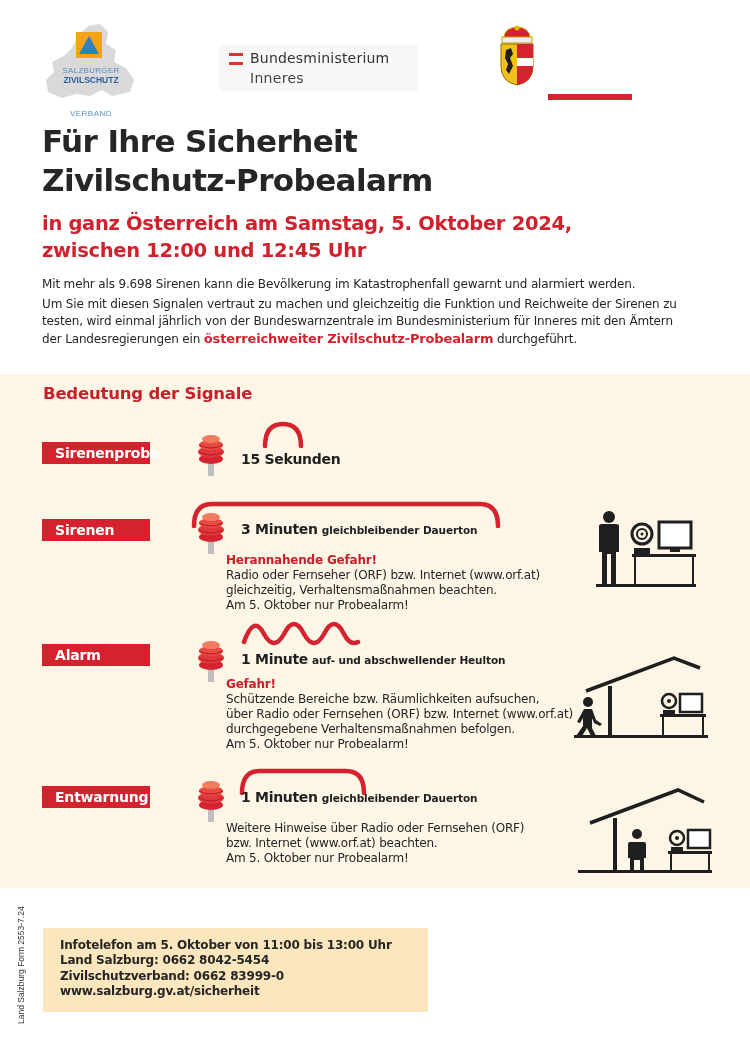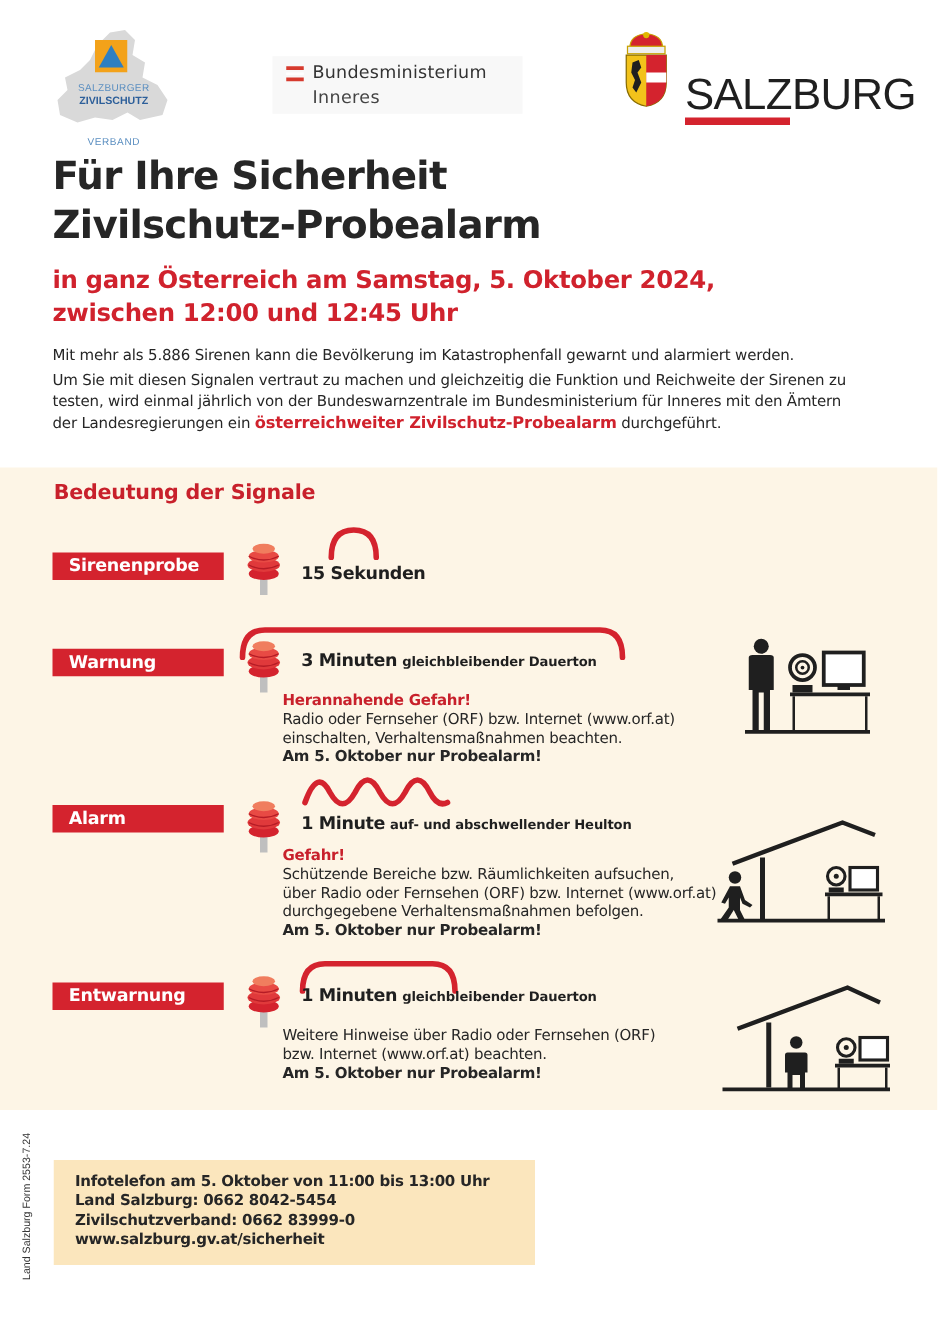--- a/index.html
+++ b/index.html
@@ -35,31 +35,31 @@
 
   .intro { left: 42px; width: 680px; font-size: 12px; line-height: 17px; color: #262626; letter-spacing: -0.15px; }
   .intro1 { top: 276px; }
   .intro2 { top: 296px; }
   .intro2 .hl { color: #d0222d; font-weight: bold; font-size: 13px; }
 
   
   .signals { left: 0; top: 374px; width: 750px; height: 514px; background: #fdf5e6; }
   .sec-title { left: 43px; top: 384px; font-size: 16.5px; font-weight: bold; color: #c8202b; letter-spacing: -0.2px; }
 
-  .label { left: 42px; width: 137px; height: 22px; background: #d4232e; color: #fff; font-weight: bold; font-size: 14px; line-height: 22px; padding-left: 13px; letter-spacing: -0.2px; }
+  .label { left: 42px; width: 108px; height: 22px; background: #d4232e; color: #fff; font-weight: bold; font-size: 14px; line-height: 22px; padding-left: 13px; letter-spacing: -0.2px; }
 
   .siren { width: 30px; height: 46px; }
 
   .dur { font-size: 14px; font-weight: bold; color: #1f1f1f; white-space: nowrap; letter-spacing: -0.3px; }
   .dur small { font-size: 10.5px; font-weight: bold; margin-left: 4px; letter-spacing: -0.1px; }
 
   .desc { left: 189px; font-size: 12px; line-height: 15px; color: #262626; letter-spacing: -0.2px; margin-left: 37px; }
   .desc .d-title { color: #c8202b; font-weight: bold; display: block; }
   .desc .d-body { display: block; white-space: pre-line; }
-  .desc .d-note { font-weight: bold; display: block; }
+  .desc .d-note { font-weight: normal; display: block; }
 
   .picto { width: 130px; height: 100px; }
 
   
   .side-note { left: 16px; top: 1024px; transform-origin: 0 0; transform: rotate(-90deg); font-size: 8.5px; color: #333; white-space: nowrap; font-family: "Liberation Sans", sans-serif; }
   .infobox { left: 43px; top: 928px; width: 385px; height: 84px; background: #fbe6bd; padding: 10px 0 0 17px; }
   .info-line { font-size: 12px; font-weight: bold; line-height: 15.3px; color: #262626; letter-spacing: -0.2px; white-space: nowrap; }
   .info-line.warn { color: #d0222d; }
 </style>
 </head>
@@ -91,34 +91,33 @@
 <div class="abs logo-ls">
   <svg class="ls-crest" viewBox="0 0 38 62">
     <path d="M6 14 Q6 4 19 3 Q32 4 32 14 Z" fill="#d4232e" stroke="#c8a200" stroke-width="1"></path>
     <circle cx="19" cy="4" r="2.5" fill="#e0b800"></circle>
     <rect x="4" y="13" width="30" height="6" fill="#eee" stroke="#c8a200" stroke-width="1"></rect>
     <path d="M3 20 H35 V42 Q35 58 19 61 Q3 58 3 42 Z" fill="#f2c21b" stroke="#8a6d00" stroke-width="1"></path>
     <path d="M19 20 H35 V42 Q35 58 19 61 Z" fill="#d4232e"></path>
     <rect x="19" y="34" width="16" height="8" fill="#ffffff"></rect>
     <path d="M8 26 L13 24 L15 30 L12 34 L15 42 L11 50 L8 46 L10 40 L7 34 Z" fill="#1f1f1f"></path>
   </svg>
-  <div class="ls-text ls-t2">SALZBURG</div>
   <div class="ls-bar"></div>
 </div>
 
 <div class="abs h1">
   <div>Für Ihre Sicherheit</div>
   <div>Zivilschutz-Probealarm</div>
 </div>
 <div class="abs h2">
   <div>in ganz Österreich am Samstag, 5. Oktober 2024,</div>
   <div>zwischen 12:00 und 12:45 Uhr</div>
 </div>
 
-<div class="abs intro intro1">Mit mehr als 5.886 Sirenen kann die Bevölkerung im Katastrophenfall gewarnt und alarmiert werden.</div>
+<div class="abs intro intro1">Mit mehr als 9.698 Sirenen kann die Bevölkerung im Katastrophenfall gewarnt und alarmiert werden.</div>
 <div class="abs intro intro2">
   <div>Um Sie mit diesen Signalen vertraut zu machen und gleichzeitig die Funktion und Reichweite der Sirenen zu</div>
   <div>testen, wird einmal jährlich von der Bundeswarnzentrale im Bundesministerium für Inneres mit den Ämtern</div>
   <div><span>der Landesregierungen ein </span><span class="hl">österreichweiter Zivilschutz-Probealarm</span><span> durchgeführt.</span></div>
 </div>
 
 <div class="abs signals"></div>
 <div class="abs sec-title">Bedeutung der Signale</div>
 
 <svg width="0" height="0" style="position:absolute">
@@ -137,32 +136,32 @@
 
 <div class="abs label" style="top:442px">Sirenenprobe</div>
 <svg class="abs siren" style="left:196px;top:432px" viewBox="0 0 30 46">
     <use href="#siren-g"></use>
   </svg>
 <svg class="abs" style="left:260px;top:420px;width:46px;height:28px" viewBox="0 0 46 28">
   <path d="M5 26 Q5 4 23 4 Q41 4 41 26" stroke="#d4232e" stroke-width="4.5" fill="none" stroke-linecap="round"></path>
 </svg>
 <div class="abs dur" style="left:241px;top:451px">15 Sekunden</div>
 
-<div class="abs label" style="top:519px">Warnung</div>
+<div class="abs label" style="top:519px">Sirenen</div>
 <svg class="abs" style="left:190px;top:494px;width:312px;height:34px" viewBox="0 0 312 34">
   <path d="M4 32 Q4 10 22 10 L290 10 Q308 10 308 32" stroke="#d4232e" stroke-width="4.5" fill="none" stroke-linecap="round"></path>
 </svg>
 <svg class="abs siren" style="left:196px;top:510px" viewBox="0 0 30 46">
     <use href="#siren-g"></use>
   </svg>
 <div class="abs dur" style="left:241px;top:521px"><span>3 Minuten</span><small>gleichbleibender Dauerton</small></div>
 <div class="abs desc" style="top:553px">
   <span class="d-title">Herannahende Gefahr!</span>
   <span class="d-body">Radio oder Fernseher (ORF) bzw. Internet (www.orf.at)
-einschalten, Verhaltensmaßnahmen beachten.</span>
+gleichzeitig, Verhaltensmaßnahmen beachten.</span>
   <span class="d-note">Am 5. Oktober nur Probealarm!</span>
 </div>
 <svg class="abs picto" style="left:590px;top:508px;width:110px;height:80px" viewBox="0 0 110 80">
   <circle cx="19" cy="9" r="6" fill="#1f1f1f"></circle>
   <path d="M9 18 Q9 16 12 16 L26 16 Q29 16 29 18 L29 44 L26 44 L26 76 L21 76 L21 46 L17 46 L17 76 L12 76 L12 44 L9 44 Z" fill="#1f1f1f"></path>
   <circle cx="52" cy="26" r="10" fill="none" stroke="#1f1f1f" stroke-width="3"></circle>
   <circle cx="52" cy="26" r="5" fill="none" stroke="#1f1f1f" stroke-width="2"></circle>
   <circle cx="52" cy="26" r="1.5" fill="#1f1f1f"></circle>
   <rect x="44" y="40" width="16" height="6" fill="#1f1f1f"></rect>
   <rect x="69" y="14" width="32" height="26" fill="#fff" stroke="#1f1f1f" stroke-width="3"></rect>

